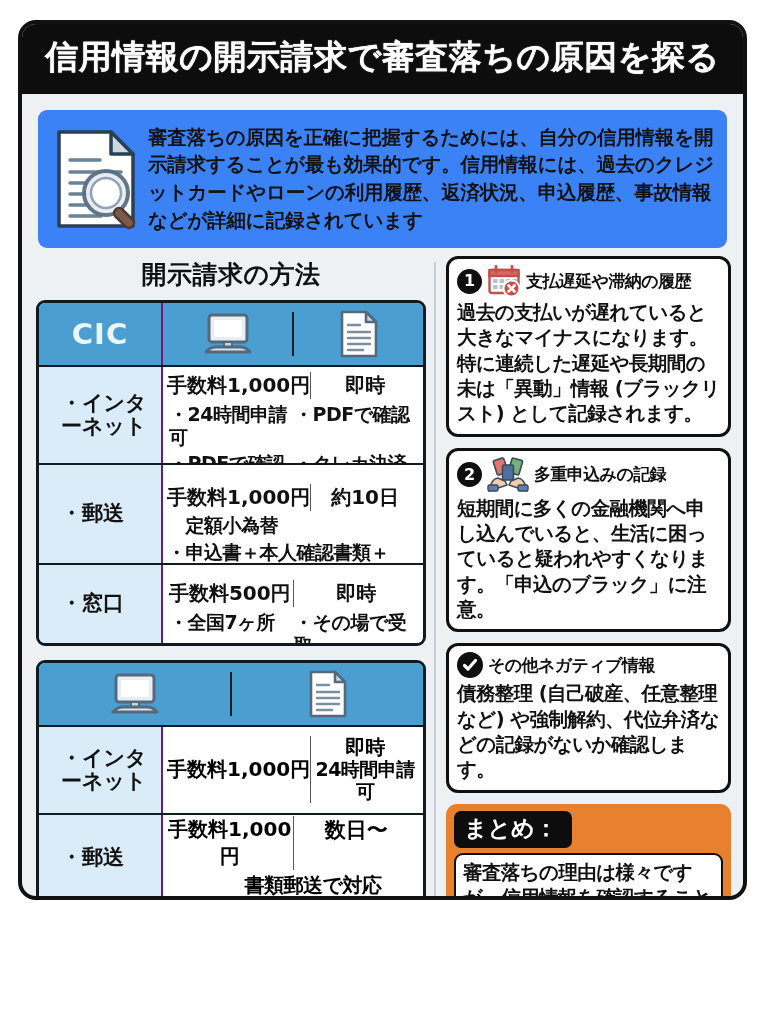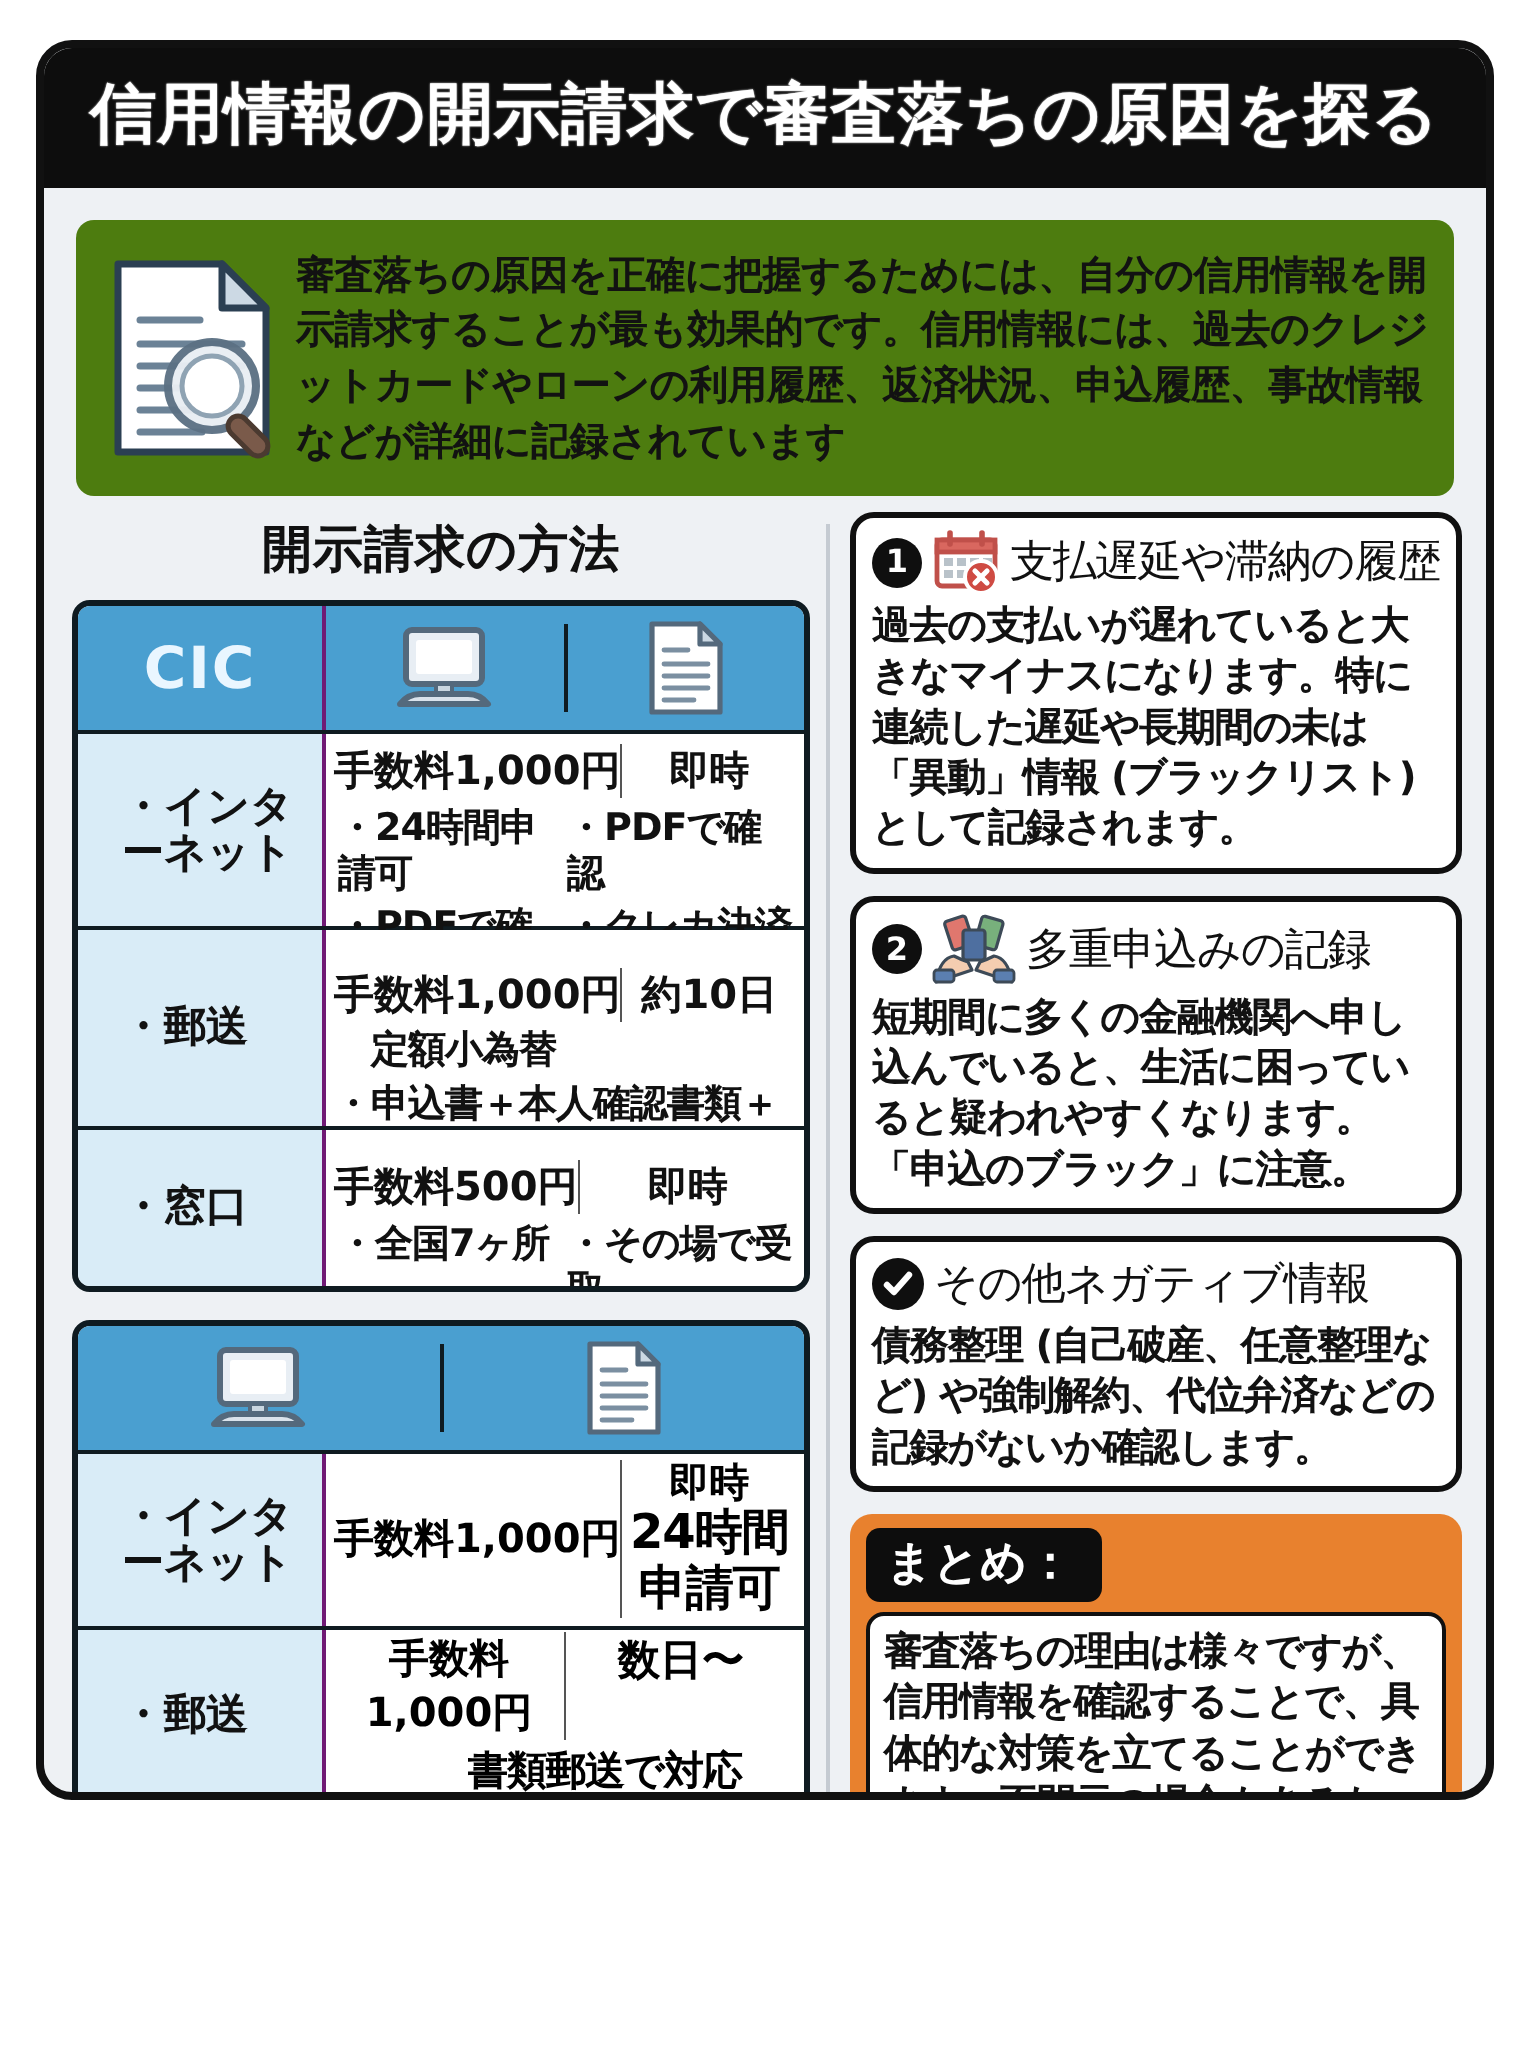--- a/index.html
+++ b/index.html
@@ -57,21 +57,21 @@
     text-shadow: 0 0 1px #fff;
   }
 
   
   .intro {
     position: absolute;
     left: 16px;
     top: 86px;
     width: 689px;
     height: 138px;
-    background: #4d7c0f;
+    background: #3b82f6;
     border-radius: 9px;
     display: flex;
     align-items: center;
     box-sizing: border-box;
     padding: 6px 10px 6px 6px;
   }
   .intro-icon {
     width: 104px;
     min-width: 104px;
     display: flex;
@@ -220,21 +220,21 @@
     white-space: nowrap;
   }
   .jcell .when {
     flex: 1;
     text-align: center;
     font-size: 20px;
     font-weight: bold;
     line-height: 1.15;
     border-left: 1.5px solid #555;
   }
-  .when .small { font-size: 24px; letter-spacing: -0.5px; }
+  .when .small { font-size: 19px; letter-spacing: -0.5px; }
 
   .tbl-gap { height: 14px; }
 
   
   .card {
     background: #ffffff;
     border: 3px solid #101010;
     border-radius: 12px;
     box-sizing: border-box;
     padding: 6px 8px 7px 8px;
@@ -253,22 +253,22 @@
     background: #0f0f0f;
     color: #fff;
     font-size: 16px;
     font-weight: bold;
     display: flex;
     align-items: center;
     justify-content: center;
     line-height: 1;
   }
   .card-title {
-    font-size: 22px;
-    font-weight: normal;
+    font-size: 17px;
+    font-weight: bold;
     color: #111;
     letter-spacing: -0.6px;
     white-space: nowrap;
   }
   .card-body {
     font-size: 19.5px;
     font-weight: bold;
     line-height: 1.3;
     color: #121212;
     letter-spacing: -0.6px;

